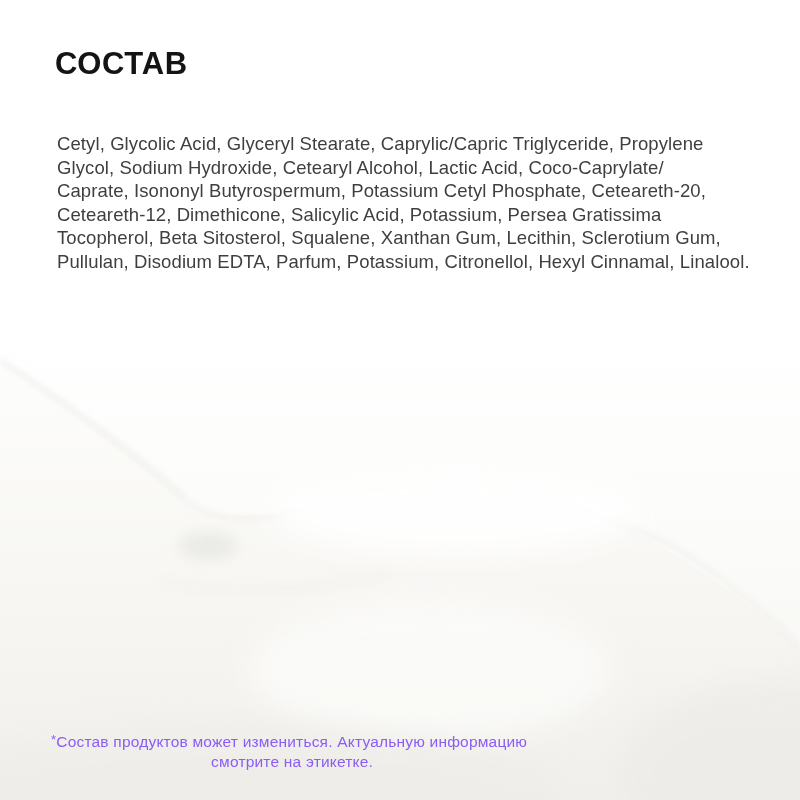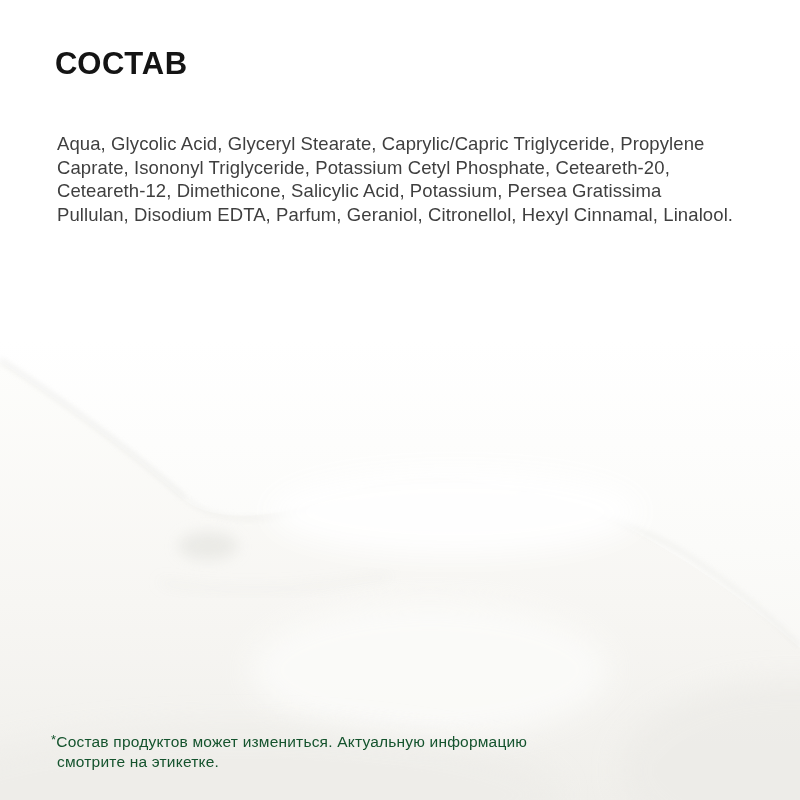--- a/index.html
+++ b/index.html
@@ -55,27 +55,27 @@
     font-weight: 400;
     letter-spacing: 0.1px;
   }
   .ing-line { white-space: nowrap; }
   
   .footnote {
     position: absolute;
     left: 51px;
     top: 733px;
     z-index: 2;
-    color: #14532d;
+    color: #8b5cf6;
     font-size: 15.5px;
     line-height: 18.5px;
     letter-spacing: 0.2px;
   }
   .footnote .fline { white-space: nowrap; }
-  .footnote .fline.indent { padding-left: 6px; }
+  .footnote .fline.indent { padding-left: 6px; text-align: center; }
   .footnote .asterisk {
     display: inline-block;
     font-size: 13px;
     transform: translateY(-3px);
     margin-right: 0px;
   }
 </style>
 </head>
 <body>
 
@@ -120,24 +120,26 @@
       <ellipse cx="430" cy="330" rx="180" ry="70" fill="#fcfcfa" filter="url(#softest)" opacity="0.8"></ellipse>
 
       <ellipse cx="790" cy="430" rx="170" ry="90" fill="#ecebe7" filter="url(#softest)" opacity="0.7"></ellipse>
       <ellipse cx="240" cy="455" rx="320" ry="70" fill="#edece8" filter="url(#softest)" opacity="0.6"></ellipse>
     </svg>
   </div>
 
   <h1 class="title">СОСТАВ</h1>
 
   <div class="ingredients">
-    <div class="ing-line">Aqua, Glycolic Acid, Glyceryl Stearate, Caprylic/Capric Triglyceride, Propylene</div>
-    <div class="ing-line">Caprate, Isononyl Triglyceride, Potassium Cetyl Phosphate, Ceteareth-20,</div>
+    <div class="ing-line">Cetyl, Glycolic Acid, Glyceryl Stearate, Caprylic/Capric Triglyceride, Propylene</div>
+    <div class="ing-line">Glycol, Sodium Hydroxide, Cetearyl Alcohol, Lactic Acid, Coco-Caprylate/</div>
+    <div class="ing-line">Caprate, Isononyl Butyrospermum, Potassium Cetyl Phosphate, Ceteareth-20,</div>
     <div class="ing-line">Ceteareth-12, Dimethicone, Salicylic Acid, Potassium, Persea Gratissima</div>
-    <div class="ing-line">Pullulan, Disodium EDTA, Parfum, Geraniol, Citronellol, Hexyl Cinnamal, Linalool.</div>
+    <div class="ing-line">Tocopherol, Beta Sitosterol, Squalene, Xanthan Gum, Lecithin, Sclerotium Gum,</div>
+    <div class="ing-line">Pullulan, Disodium EDTA, Parfum, Potassium, Citronellol, Hexyl Cinnamal, Linalool.</div>
   </div>
 
   <div class="footnote">
     <div class="fline"><span class="asterisk">*</span><span>Состав продуктов может измениться. Актуальную информацию</span></div>
     <div class="fline indent">смотрите на этикетке.</div>
   </div>
 
 </div>
 
 </body></html>

